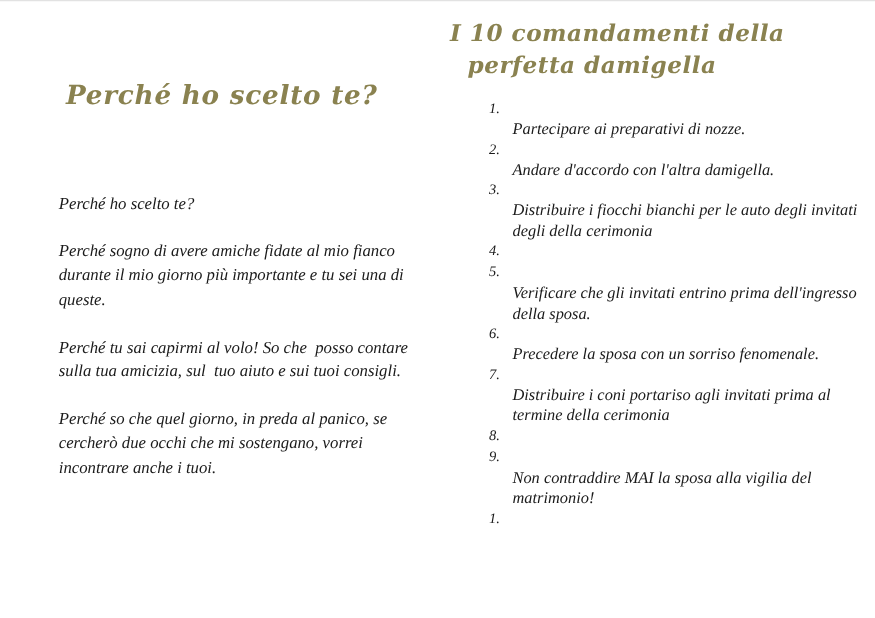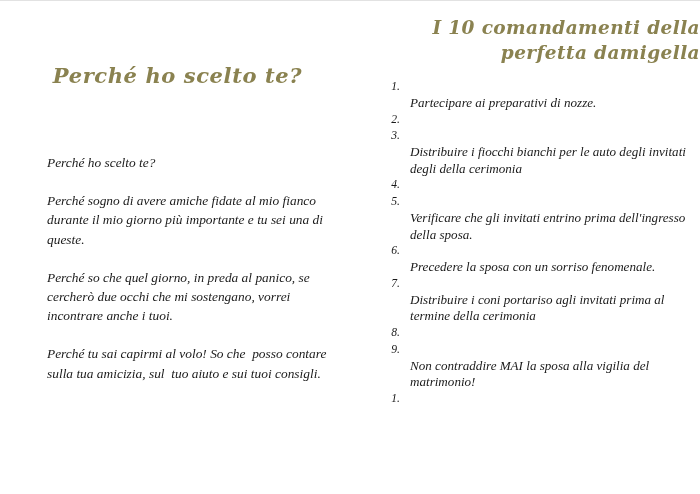--- a/index.html
+++ b/index.html
@@ -71,21 +71,21 @@
     top: 0px;
     width: 340px;
     height: 494px;
   }
 
   .right-title {
     position: absolute;
     left: 0px;
     top: 14px;
     width: 340px;
-    text-align: right;
+    text-align: left;
     color: #8a8250;
     font-family: "DejaVu Serif", serif;
     font-weight: bold;
     font-style: italic;
     font-size: 18.5px;
     line-height: 25px;
     letter-spacing: 0.4px;
   }
   .right-title .t-line { display: block; }
   .right-title .t-line-2 { padding-left: 14px; }
@@ -125,37 +125,38 @@
 </head>
 <body>
 
 <div id="page">
 
   <div class="left-col">
     <div class="left-title">Perché ho scelto te?</div>
     <div class="left-body">
         <p>Perché ho scelto te?</p>
         <p>Perché sogno di avere amiche fidate al mio fianco durante il mio giorno più importante e tu sei una di queste.</p>
+        <p>Perché tu sai capirmi al volo! So che  posso contare sulla tua amicizia, sul  tuo aiuto e sui tuoi consigli.</p>
         <p>Perché so che quel giorno, in preda al panico, se cercherò due occhi che mi sostengano, vorrei incontrare anche i tuoi.</p>
-        <p>Perché tu sai capirmi al volo! So che  posso contare sulla tua amicizia, sul  tuo aiuto e sui tuoi consigli.</p>
       </div>
   </div>
 
   <div class="right-col">
     <div class="right-title">
       <span class="t-line t-line-1">I 10 comandamenti della</span>
       <span class="t-line t-line-2">perfetta damigella</span>
     </div>
     <div class="cmd-list">
         <div class="cmd-item">
           <div class="cmd-num">1.</div>
           <div class="cmd-text">Partecipare ai preparativi di nozze.</div>
         </div>
         <div class="cmd-item">
           <div class="cmd-num">2.</div>
+          <div class="cmd-text">Andare d'accordo con l'altra damigella.</div>
         </div>
         <div class="cmd-item">
           <div class="cmd-num">3.</div>
           <div class="cmd-text">Distribuire i fiocchi bianchi per le auto degli invitati degli della cerimonia</div>
         </div>
         <div class="cmd-item">
           <div class="cmd-num">4.</div>
         </div>
         <div class="cmd-item">
           <div class="cmd-num">5.</div>

